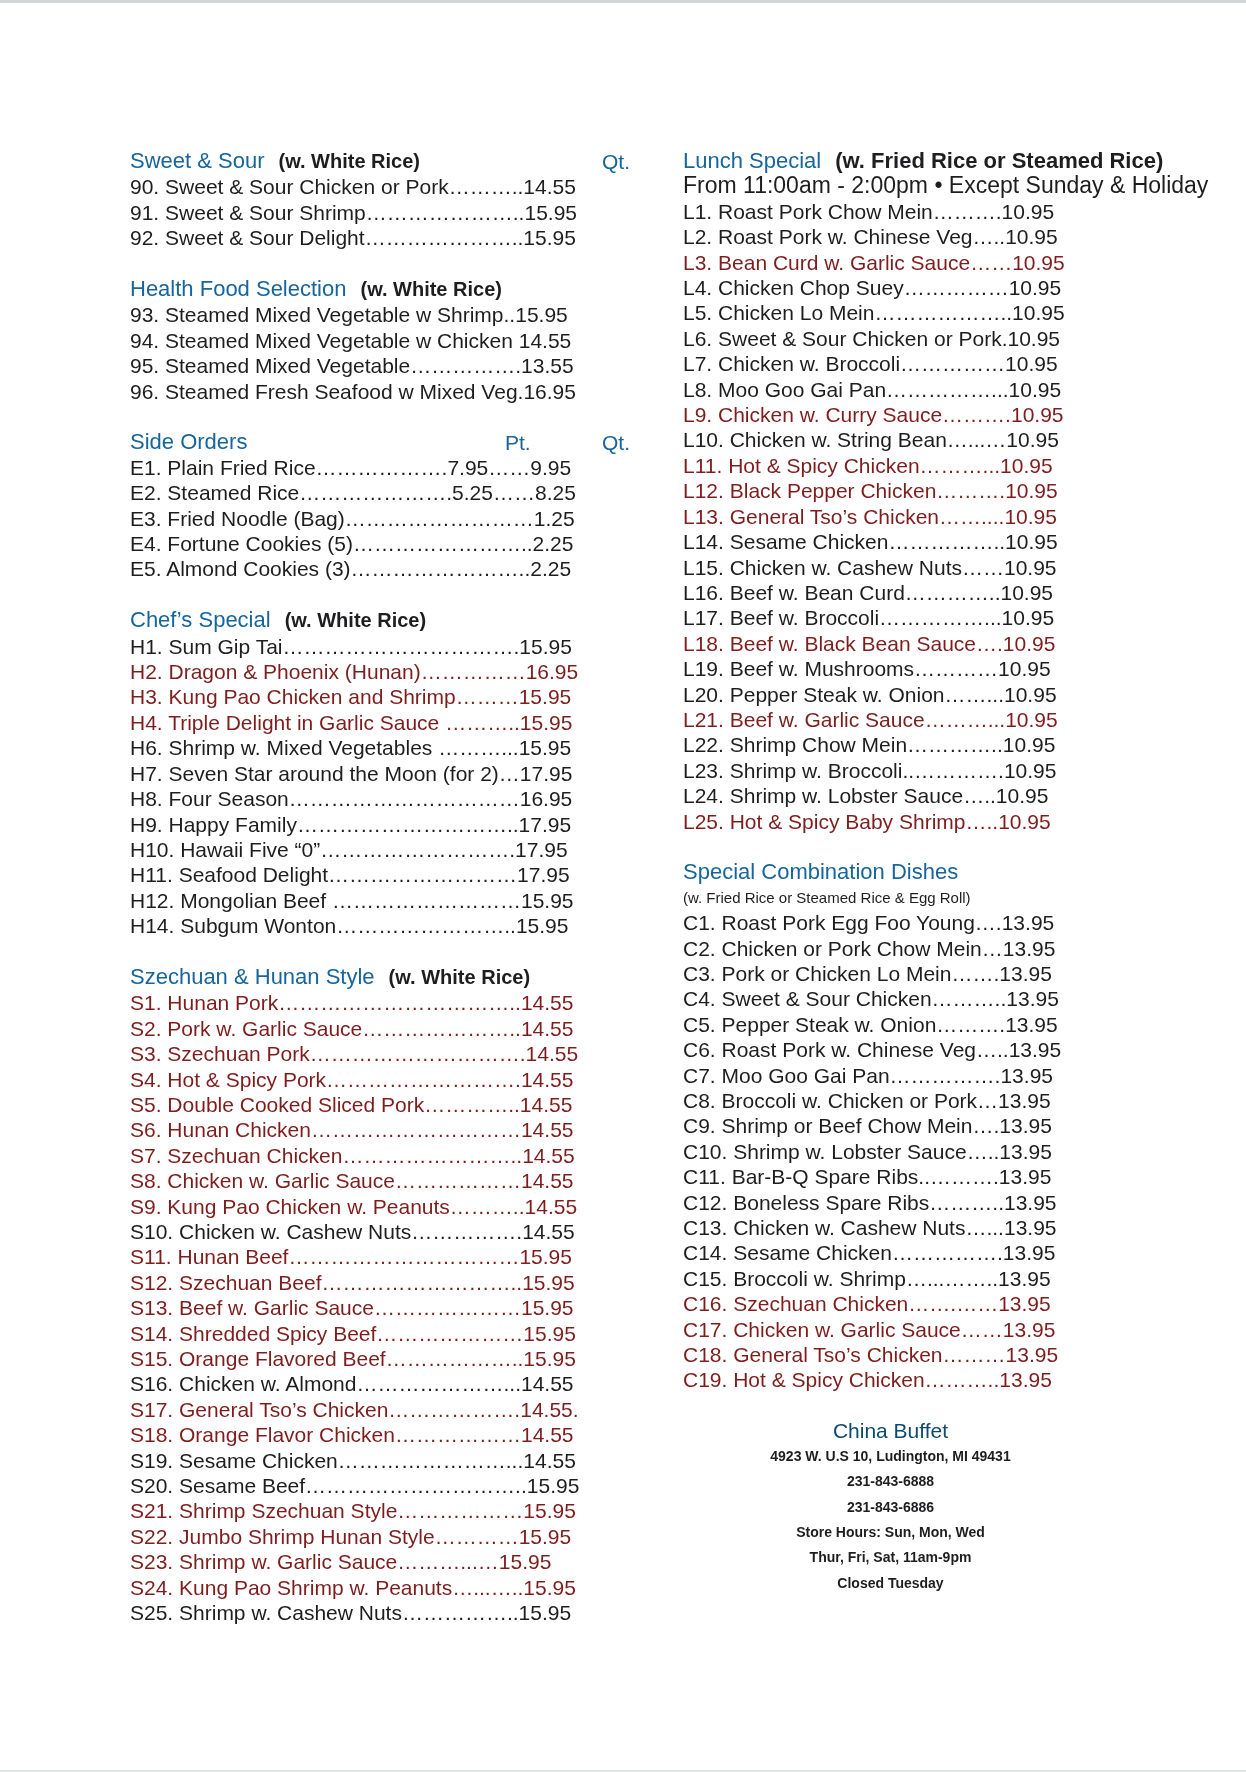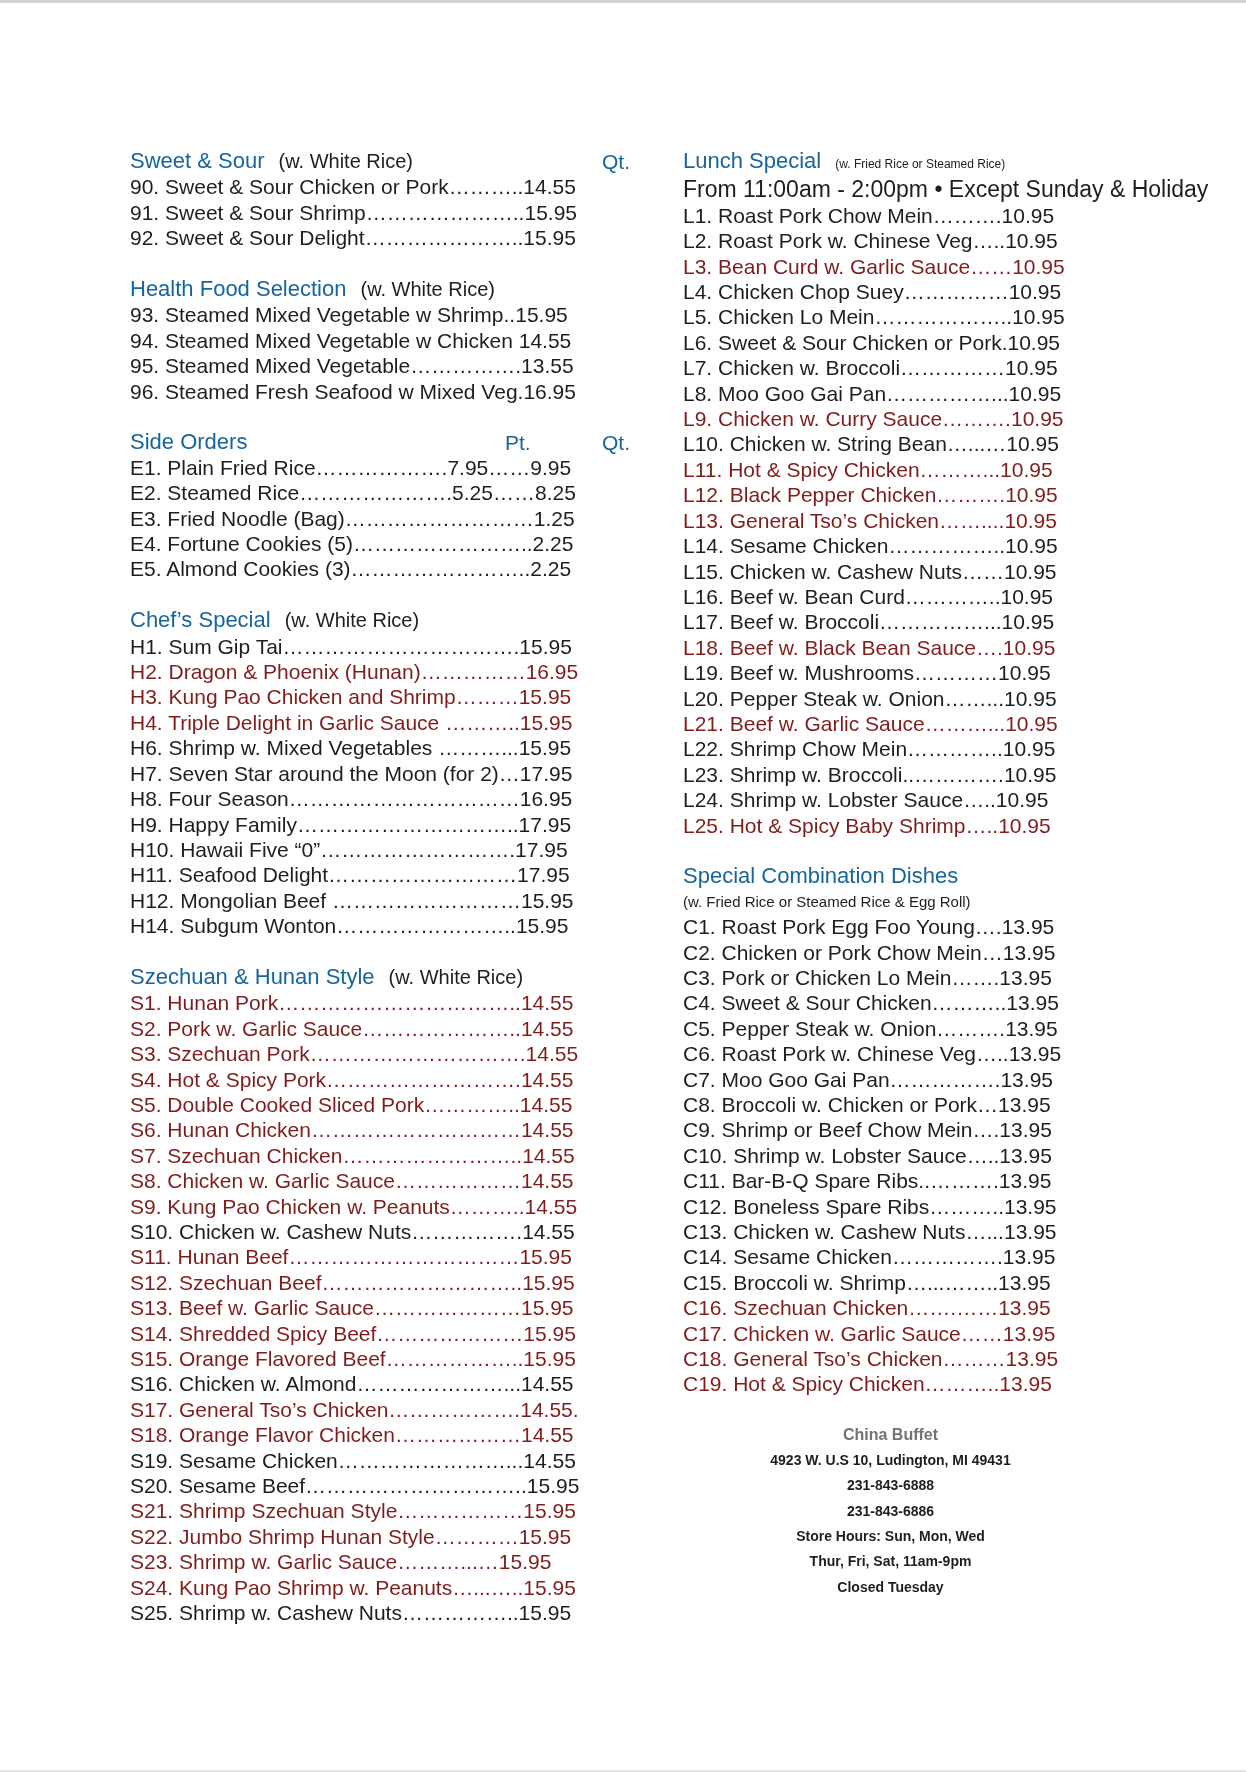--- a/index.html
+++ b/index.html
@@ -20,35 +20,35 @@
     font-size:21px;line-height:25.4px;
     white-space:pre;
   }
   .col-left{left:130px;width:505px;}
   .col-right{left:683px;width:415px;}
 
   .menu-section + .menu-section{margin-top:25.4px;}
 
   .sec-head{position:relative;}
   .sec-title{color:#16659c;font-size:22px;}
-  .sec-note{color:#1e1e20;font-size:20px;margin-left:14px;}
-  .col-right .sec-note{font-size:12px;}
+  .sec-note{color:#1e1e20;font-size:20px;margin-left:14px;font-weight:bold;}
+  .col-right .sec-note{font-size:22px;}
 
   .pt-label,.qt-label{position:absolute;top:1px;color:#16659c;font-size:21px;}
   .pt-label{left:375px;}
   .qt-label{left:472px;}
 
   .sub-italic{font-size:23px;}
   .sub-plain{font-size:15px;}
 
   .item{color:#1e1e20;}
   .item.red{color:#7f1d1d;}
 
   .footer{margin-top:25.4px;text-align:center;}
-  .footer-name{color:#737373;font-weight:bold;font-size:16px;line-height:25.4px;}
+  .footer-name{color:#0c4a6e;font-weight:normal;font-size:21px;line-height:25.4px;}
   .footer-line{font-size:14px;line-height:25.4px;font-weight:bold;}
 </style>
 </head>
 <body>
 
 <div class="page">
   <div class="col col-left"><div class="menu-section"><div class="sec-head"><span class="sec-title">Sweet &amp; Sour</span><span class="sec-note">(w. White Rice)</span><span class="qt-label">Qt.</span></div><div class="item">90. Sweet &amp; Sour Chicken or Pork………..14.55</div><div class="item">91. Sweet &amp; Sour Shrimp…………………..15.95</div><div class="item">92. Sweet &amp; Sour Delight…………………..15.95</div></div><div class="menu-section"><div class="sec-head"><span class="sec-title">Health Food Selection</span><span class="sec-note">(w. White Rice)</span></div><div class="item">93. Steamed Mixed Vegetable w Shrimp..15.95</div><div class="item">94. Steamed Mixed Vegetable w Chicken 14.55</div><div class="item">95. Steamed Mixed Vegetable…………….13.55</div><div class="item">96. Steamed Fresh Seafood w Mixed Veg.16.95</div></div><div class="menu-section"><div class="sec-head"><span class="sec-title">Side Orders</span><span class="pt-label">Pt.</span><span class="qt-label">Qt.</span></div><div class="item">E1. Plain Fried Rice……………….7.95……9.95</div><div class="item">E2. Steamed Rice………………….5.25……8.25</div><div class="item">E3. Fried Noodle (Bag)………………………1.25</div><div class="item">E4. Fortune Cookies (5)……………………..2.25</div><div class="item">E5. Almond Cookies (3)……………………..2.25</div></div><div class="menu-section"><div class="sec-head"><span class="sec-title">Chef’s Special</span><span class="sec-note">(w. White Rice)</span></div><div class="item">H1. Sum Gip Tai…………………………….15.95</div><div class="item red">H2. Dragon &amp; Phoenix (Hunan)……………16.95</div><div class="item red">H3. Kung Pao Chicken and Shrimp………15.95</div><div class="item red">H4. Triple Delight in Garlic Sauce ………..15.95</div><div class="item">H6. Shrimp w. Mixed Vegetables ………...15.95</div><div class="item">H7. Seven Star around the Moon (for 2)…17.95</div><div class="item">H8. Four Season……………………………16.95</div><div class="item">H9. Happy Family…………………………..17.95</div><div class="item">H10. Hawaii Five “0”……………………….17.95</div><div class="item">H11. Seafood Delight………………………17.95</div><div class="item">H12. Mongolian Beef ………………………15.95</div><div class="item">H14. Subgum Wonton……………………..15.95</div></div><div class="menu-section"><div class="sec-head"><span class="sec-title">Szechuan &amp; Hunan Style</span><span class="sec-note">(w. White Rice)</span></div><div class="item red">S1. Hunan Pork……………………………..14.55</div><div class="item red">S2. Pork w. Garlic Sauce…………………..14.55</div><div class="item red">S3. Szechuan Pork………………………….14.55</div><div class="item red">S4. Hot &amp; Spicy Pork……………………….14.55</div><div class="item red">S5. Double Cooked Sliced Pork…………..14.55</div><div class="item red">S6. Hunan Chicken…………………………14.55</div><div class="item red">S7. Szechuan Chicken……………………..14.55</div><div class="item red">S8. Chicken w. Garlic Sauce………………14.55</div><div class="item red">S9. Kung Pao Chicken w. Peanuts………..14.55</div><div class="item">S10. Chicken w. Cashew Nuts…………….14.55</div><div class="item red">S11. Hunan Beef……………………………15.95</div><div class="item red">S12. Szechuan Beef………………………..15.95</div><div class="item red">S13. Beef w. Garlic Sauce…………………15.95</div><div class="item red">S14. Shredded Spicy Beef…………………15.95</div><div class="item red">S15. Orange Flavored Beef………………..15.95</div><div class="item">S16. Chicken w. Almond…………………...14.55</div><div class="item red">S17. General Tso’s Chicken……………….14.55.</div><div class="item red">S18. Orange Flavor Chicken………………14.55</div><div class="item">S19. Sesame Chicken……………………...14.55</div><div class="item">S20. Sesame Beef…………………………..15.95</div><div class="item red">S21. Shrimp Szechuan Style………………15.95</div><div class="item red">S22. Jumbo Shrimp Hunan Style…………15.95</div><div class="item red">S23. Shrimp w. Garlic Sauce………...…15.95</div><div class="item red">S24. Kung Pao Shrimp w. Peanuts…...…..15.95</div><div class="item">S25. Shrimp w. Cashew Nuts……………..15.95</div></div></div>
   <div class="col col-right"><div class="menu-section"><div class="sec-head"><span class="sec-title">Lunch Special</span><span class="sec-note">(w. Fried Rice or Steamed Rice)</span></div><div class="sub-italic">From 11:00am - 2:00pm • Except Sunday &amp; Holiday</div><div class="item">L1. Roast Pork Chow Mein……….10.95</div><div class="item">L2. Roast Pork w. Chinese Veg…..10.95</div><div class="item red">L3. Bean Curd w. Garlic Sauce……10.95</div><div class="item">L4. Chicken Chop Suey……………10.95</div><div class="item">L5. Chicken Lo Mein………………..10.95</div><div class="item">L6. Sweet &amp; Sour Chicken or Pork.10.95</div><div class="item">L7. Chicken w. Broccoli……………10.95</div><div class="item">L8. Moo Goo Gai Pan……………...10.95</div><div class="item red">L9. Chicken w. Curry Sauce……….10.95</div><div class="item">L10. Chicken w. String Bean…...…10.95</div><div class="item red">L11. Hot &amp; Spicy Chicken………...10.95</div><div class="item red">L12. Black Pepper Chicken……….10.95</div><div class="item red">L13. General Tso’s Chicken……....10.95</div><div class="item">L14. Sesame Chicken……………..10.95</div><div class="item">L15. Chicken w. Cashew Nuts……10.95</div><div class="item">L16. Beef w. Bean Curd…………..10.95</div><div class="item">L17. Beef w. Broccoli……………...10.95</div><div class="item red">L18. Beef w. Black Bean Sauce….10.95</div><div class="item">L19. Beef w. Mushrooms…………10.95</div><div class="item">L20. Pepper Steak w. Onion……...10.95</div><div class="item red">L21. Beef w. Garlic Sauce………...10.95</div><div class="item">L22. Shrimp Chow Mein…………..10.95</div><div class="item">L23. Shrimp w. Broccoli..………….10.95</div><div class="item">L24. Shrimp w. Lobster Sauce…..10.95</div><div class="item red">L25. Hot &amp; Spicy Baby Shrimp…..10.95</div></div><div class="menu-section"><div class="sec-head"><span class="sec-title">Special Combination Dishes</span></div><div class="sub-plain">(w. Fried Rice or Steamed Rice &amp; Egg Roll)</div><div class="item">C1. Roast Pork Egg Foo Young….13.95</div><div class="item">C2. Chicken or Pork Chow Mein…13.95</div><div class="item">C3. Pork or Chicken Lo Mein…….13.95</div><div class="item">C4. Sweet &amp; Sour Chicken………..13.95</div><div class="item">C5. Pepper Steak w. Onion……….13.95</div><div class="item">C6. Roast Pork w. Chinese Veg…..13.95</div><div class="item">C7. Moo Goo Gai Pan…………….13.95</div><div class="item">C8. Broccoli w. Chicken or Pork…13.95</div><div class="item">C9. Shrimp or Beef Chow Mein….13.95</div><div class="item">C10. Shrimp w. Lobster Sauce…..13.95</div><div class="item">C11. Bar-B-Q Spare Ribs..……….13.95</div><div class="item">C12. Boneless Spare Ribs………..13.95</div><div class="item">C13. Chicken w. Cashew Nuts…...13.95</div><div class="item">C14. Sesame Chicken…………….13.95</div><div class="item">C15. Broccoli w. Shrimp…...……..13.95</div><div class="item red">C16. Szechuan Chicken…….……13.95</div><div class="item red">C17. Chicken w. Garlic Sauce……13.95</div><div class="item red">C18. General Tso’s Chicken………13.95</div><div class="item red">C19. Hot &amp; Spicy Chicken………..13.95</div></div><div class="footer"><div class="footer-name">China Buffet</div><div class="footer-line">4923 W. U.S 10, Ludington, MI 49431</div><div class="footer-line">231-843-6888</div><div class="footer-line">231-843-6886</div><div class="footer-line">Store Hours: Sun, Mon, Wed</div><div class="footer-line">Thur, Fri, Sat, 11am-9pm</div><div class="footer-line">Closed Tuesday</div></div></div>
 </div>
 

